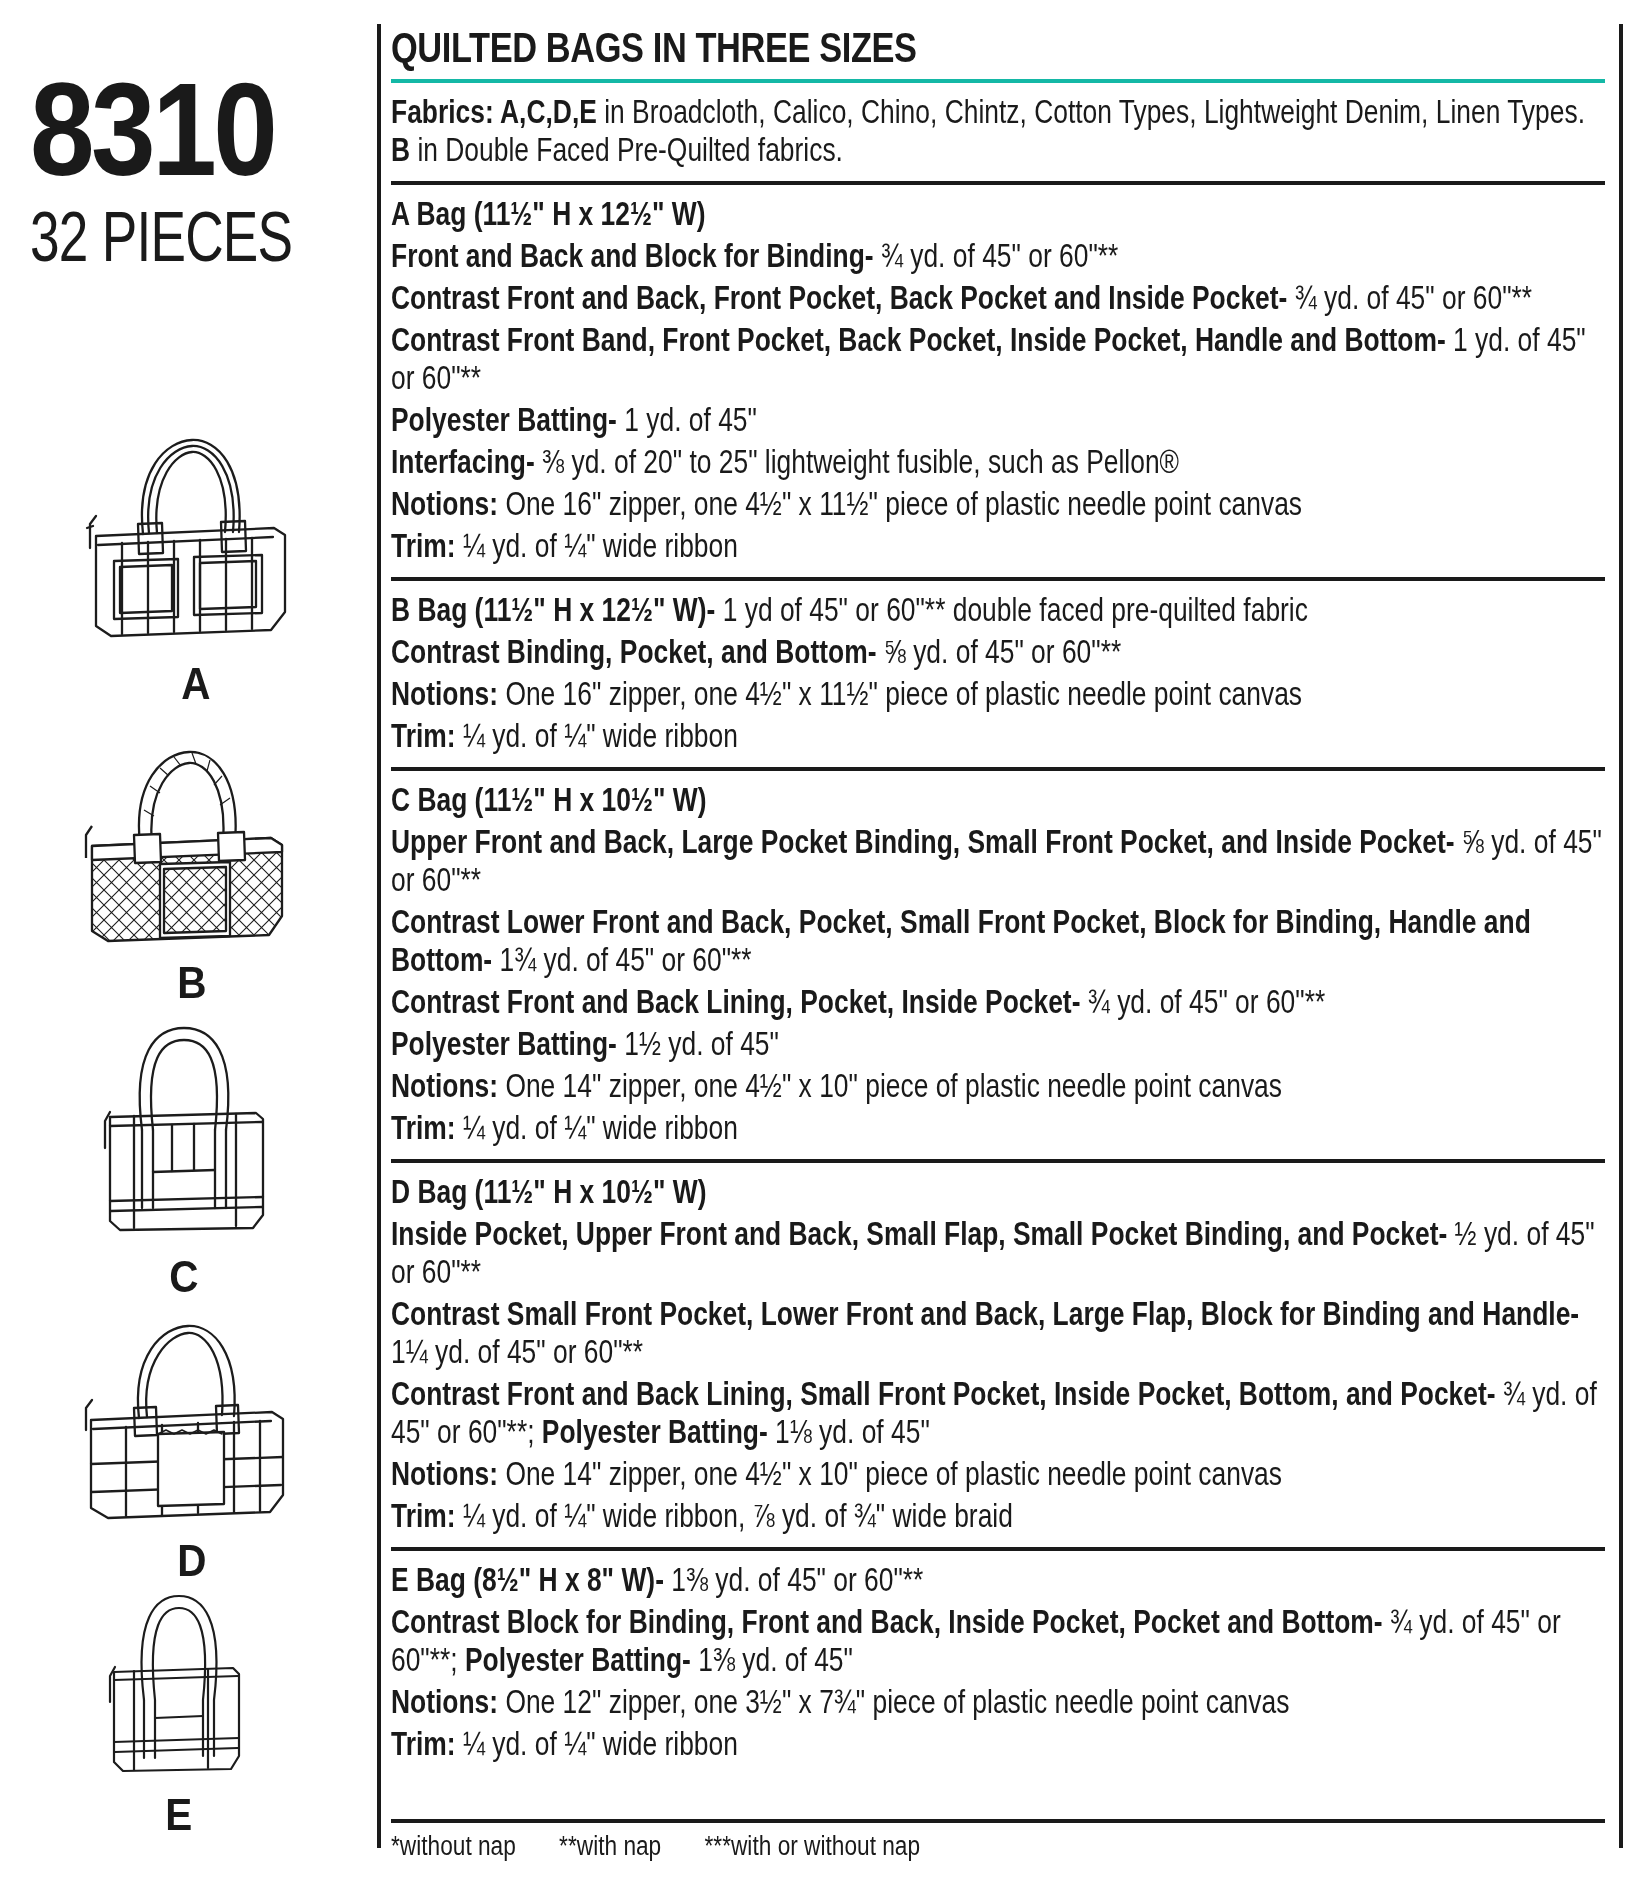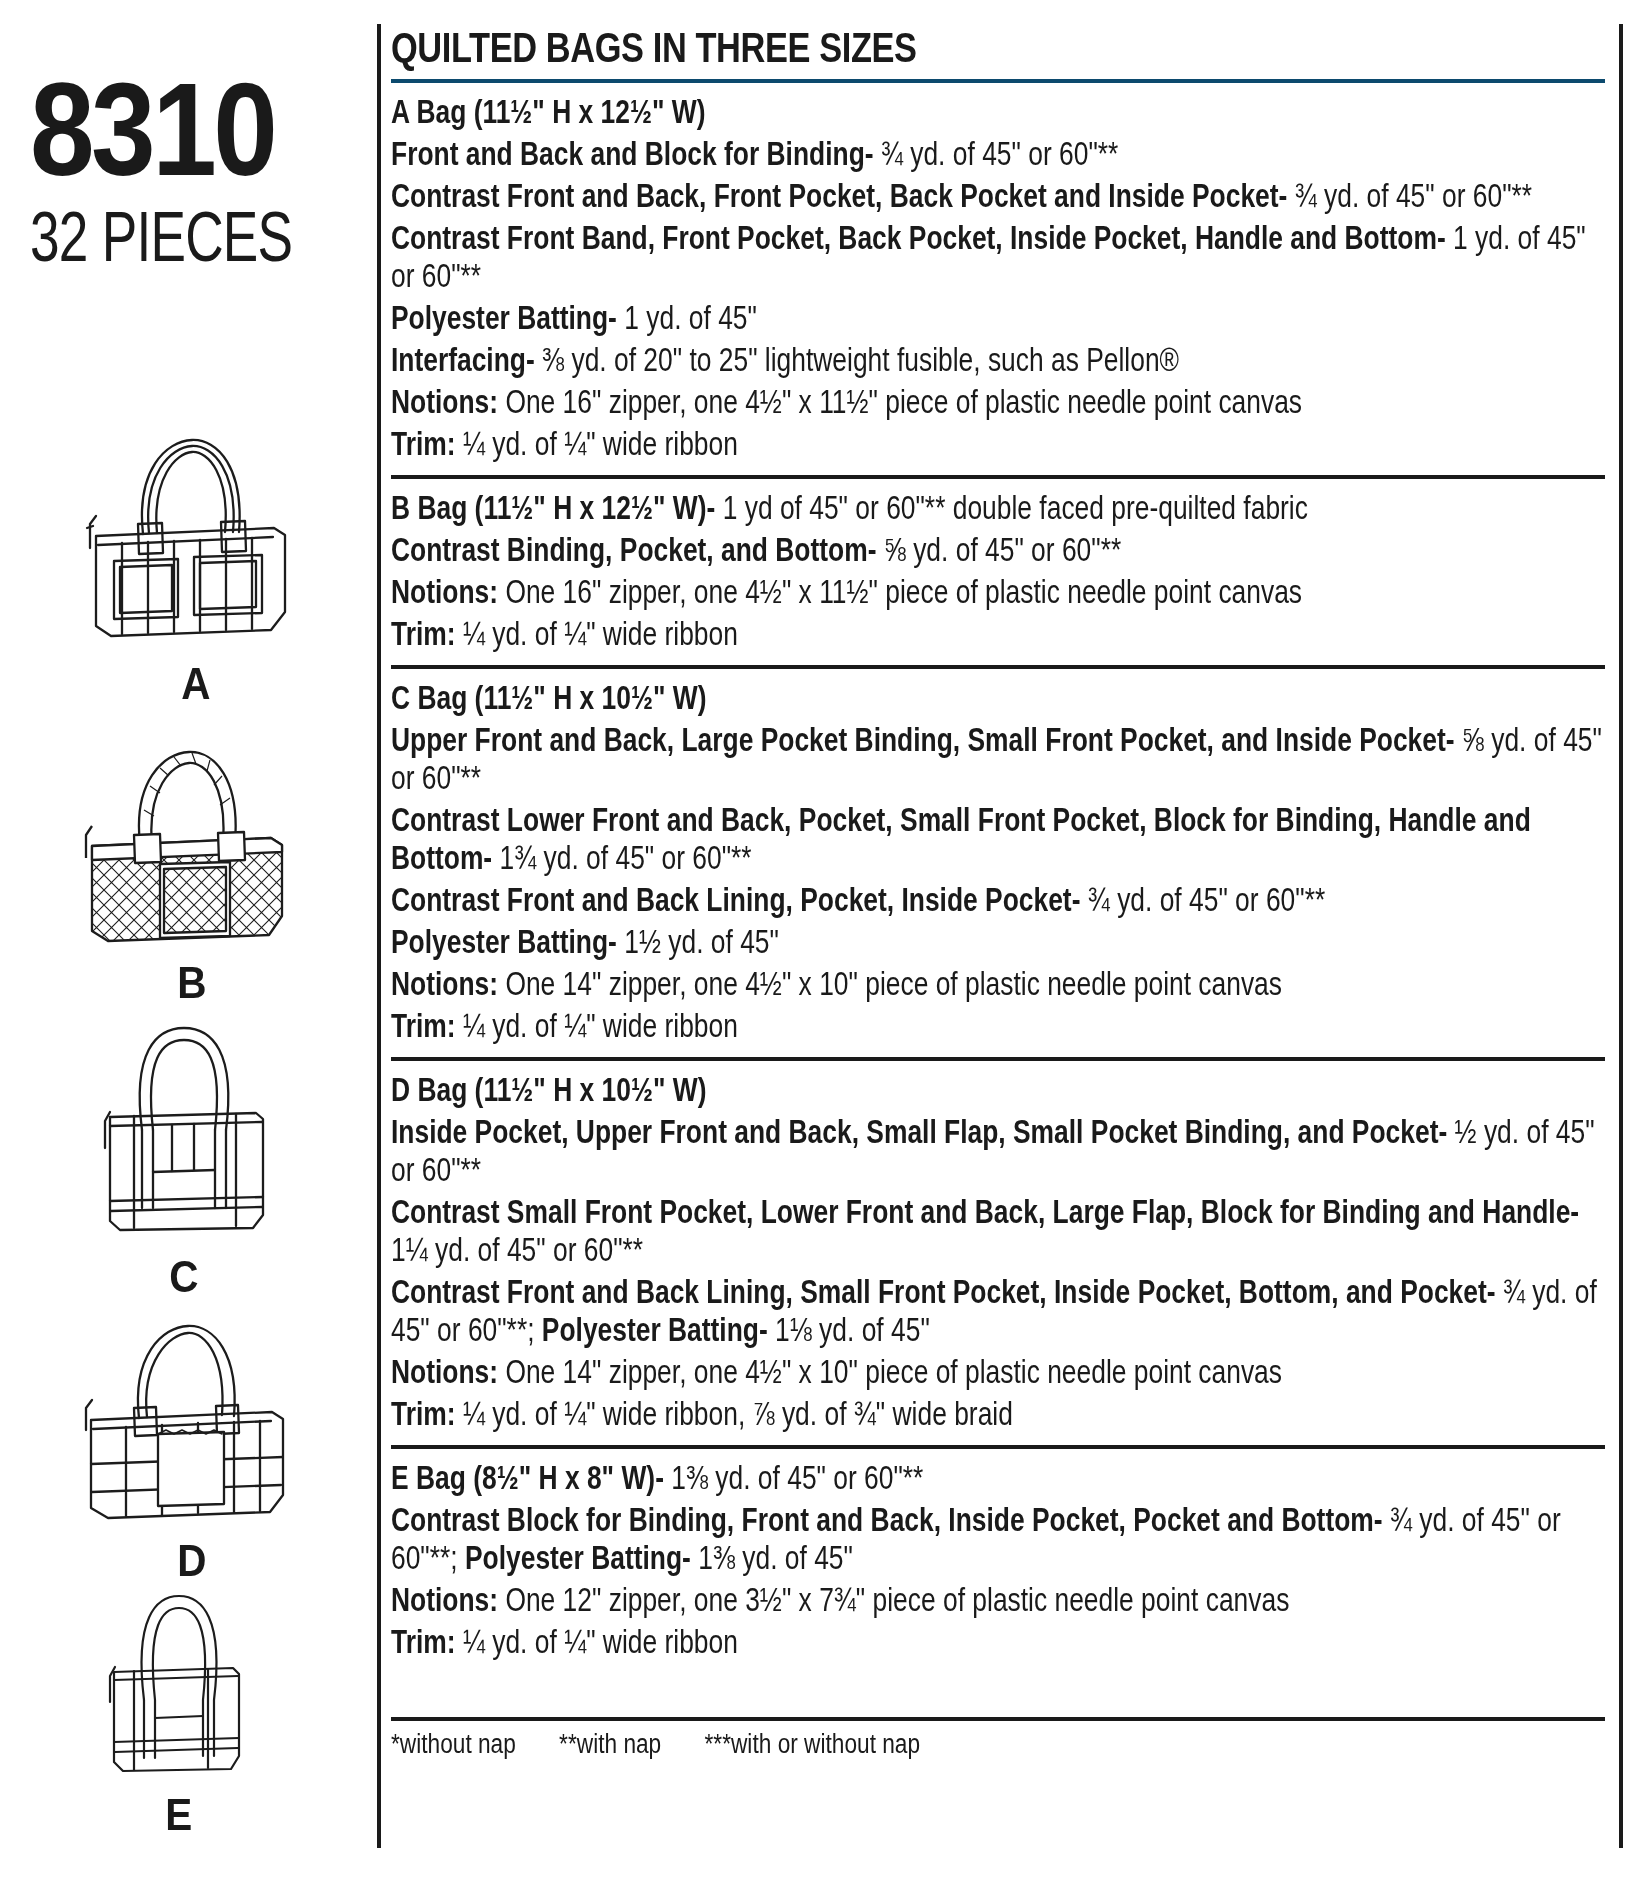--- a/index.html
+++ b/index.html
@@ -26,21 +26,21 @@
     margin-top:6px; font-size:70px; font-weight:400; line-height:1.0;
     letter-spacing:-1px; white-space:nowrap;
     transform:scaleX(0.76); transform-origin:0 0;
   }
   .fig { position:absolute; display:flex; flex-direction:column; align-items:center; }
   .fig svg { display:block; }
   .fig .lbl { margin-top:6px; font-size:44px; font-weight:700; transform:scaleX(0.92); }
 
   
   #right-col { position:absolute; left:391px; top:24px; width:1214px; }
-  #doc-title-wrap { border-bottom:4px solid #0c4a6e; padding:0 0 8px 0; }
+  #doc-title-wrap { border-bottom:4px solid #14b8a6; padding:0 0 8px 0; }
   #doc-title {
     font-size:43px; font-weight:700; letter-spacing:-0.5px; line-height:1.1;
     width:125%; transform:scaleX(0.80); transform-origin:0 0; white-space:nowrap;
   }
   .section { border-bottom:4px solid #1a1a1a; padding:6px 0 8px 0; }
   .para {
     font-size:33px; line-height:38px; margin:4px 0;
     width:125%; transform:scaleX(0.80); transform-origin:0 0;
   }
   .para .b { font-weight:700; }
@@ -164,20 +164,23 @@
     </g>
   </svg>
   <span class="lbl">E</span>
 </div>
 
 <div id="right-col">
   <div id="doc-title-wrap">
     <div id="doc-title">QUILTED BAGS IN THREE SIZES</div>
   </div>
   <div id="sections">
+      <div class="section" id="section-fabrics">
+        <p class="para"><span class="b">Fabrics: A,C,D,E</span><span> in Broadcloth, Calico, Chino, Chintz, Cotton Types, Lightweight Denim, Linen Types. </span><span class="b">B</span><span> in Double Faced Pre-Quilted fabrics.</span></p>
+      </div>
       <div class="section" id="section-bag-a">
         <p class="para"><span class="b">A Bag (11½" H x 12½" W)</span></p>
         <p class="para"><span class="b">Front and Back and Block for Binding-</span><span> ¾ yd. of 45" or 60"**</span></p>
         <p class="para"><span class="b">Contrast Front and Back, Front Pocket, Back Pocket and Inside Pocket-</span><span> ¾ yd. of 45" or 60"**</span></p>
         <p class="para"><span class="b">Contrast Front Band, Front Pocket, Back Pocket, Inside Pocket, Handle and Bottom-</span><span> 1 yd. of 45" or 60"**</span></p>
         <p class="para"><span class="b">Polyester Batting-</span><span> 1 yd. of 45"</span></p>
         <p class="para"><span class="b">Interfacing-</span><span> ⅜ yd. of 20" to 25" lightweight fusible, such as Pellon®</span></p>
         <p class="para"><span class="b">Notions:</span><span> One 16" zipper, one 4½" x 11½" piece of plastic needle point canvas</span></p>
         <p class="para"><span class="b">Trim:</span><span> ¼ yd. of ¼" wide ribbon</span></p>
       </div>

